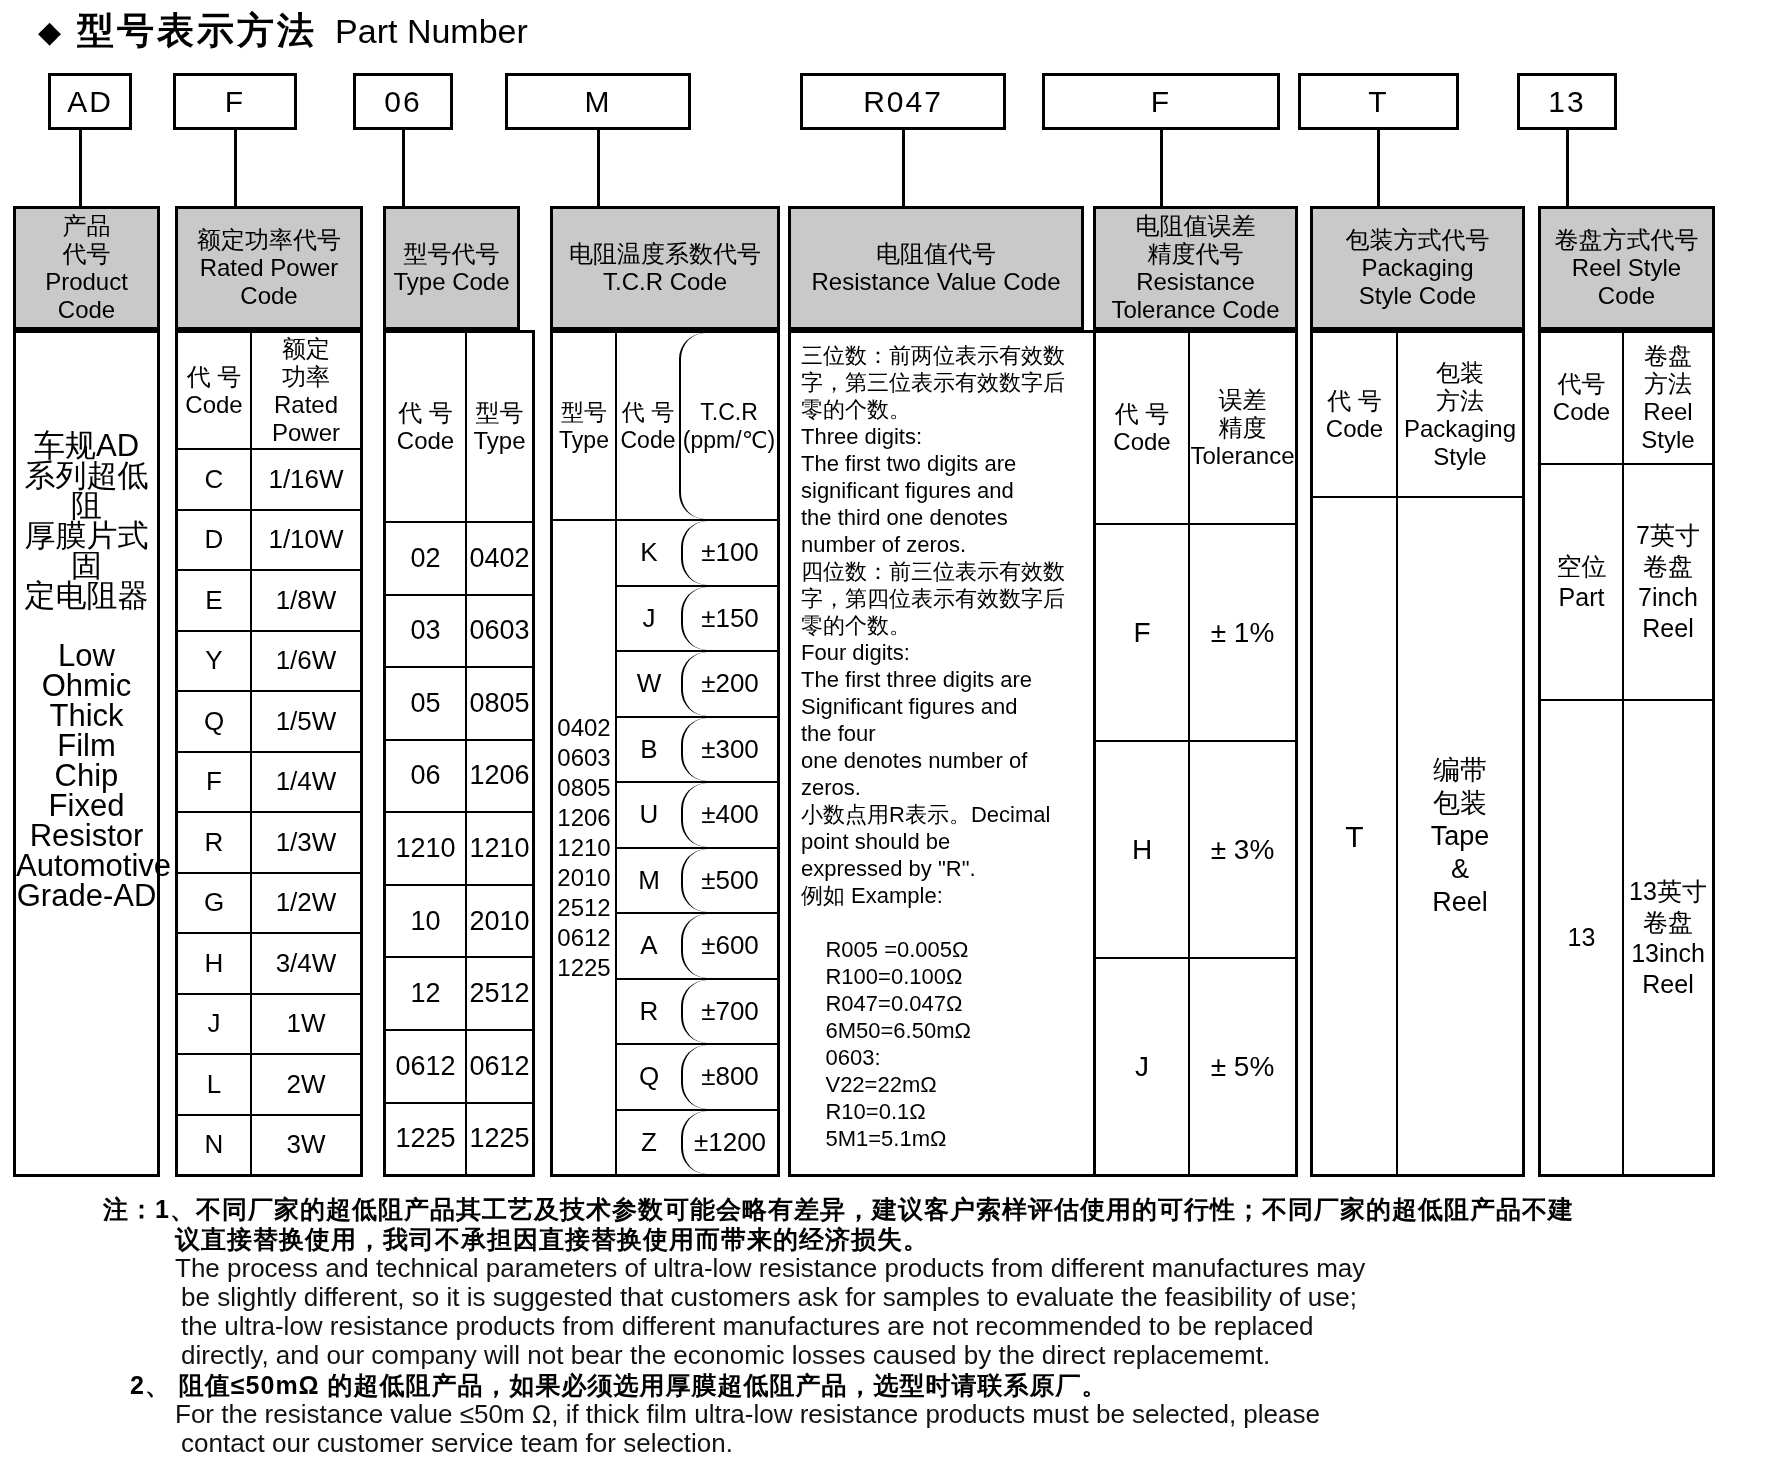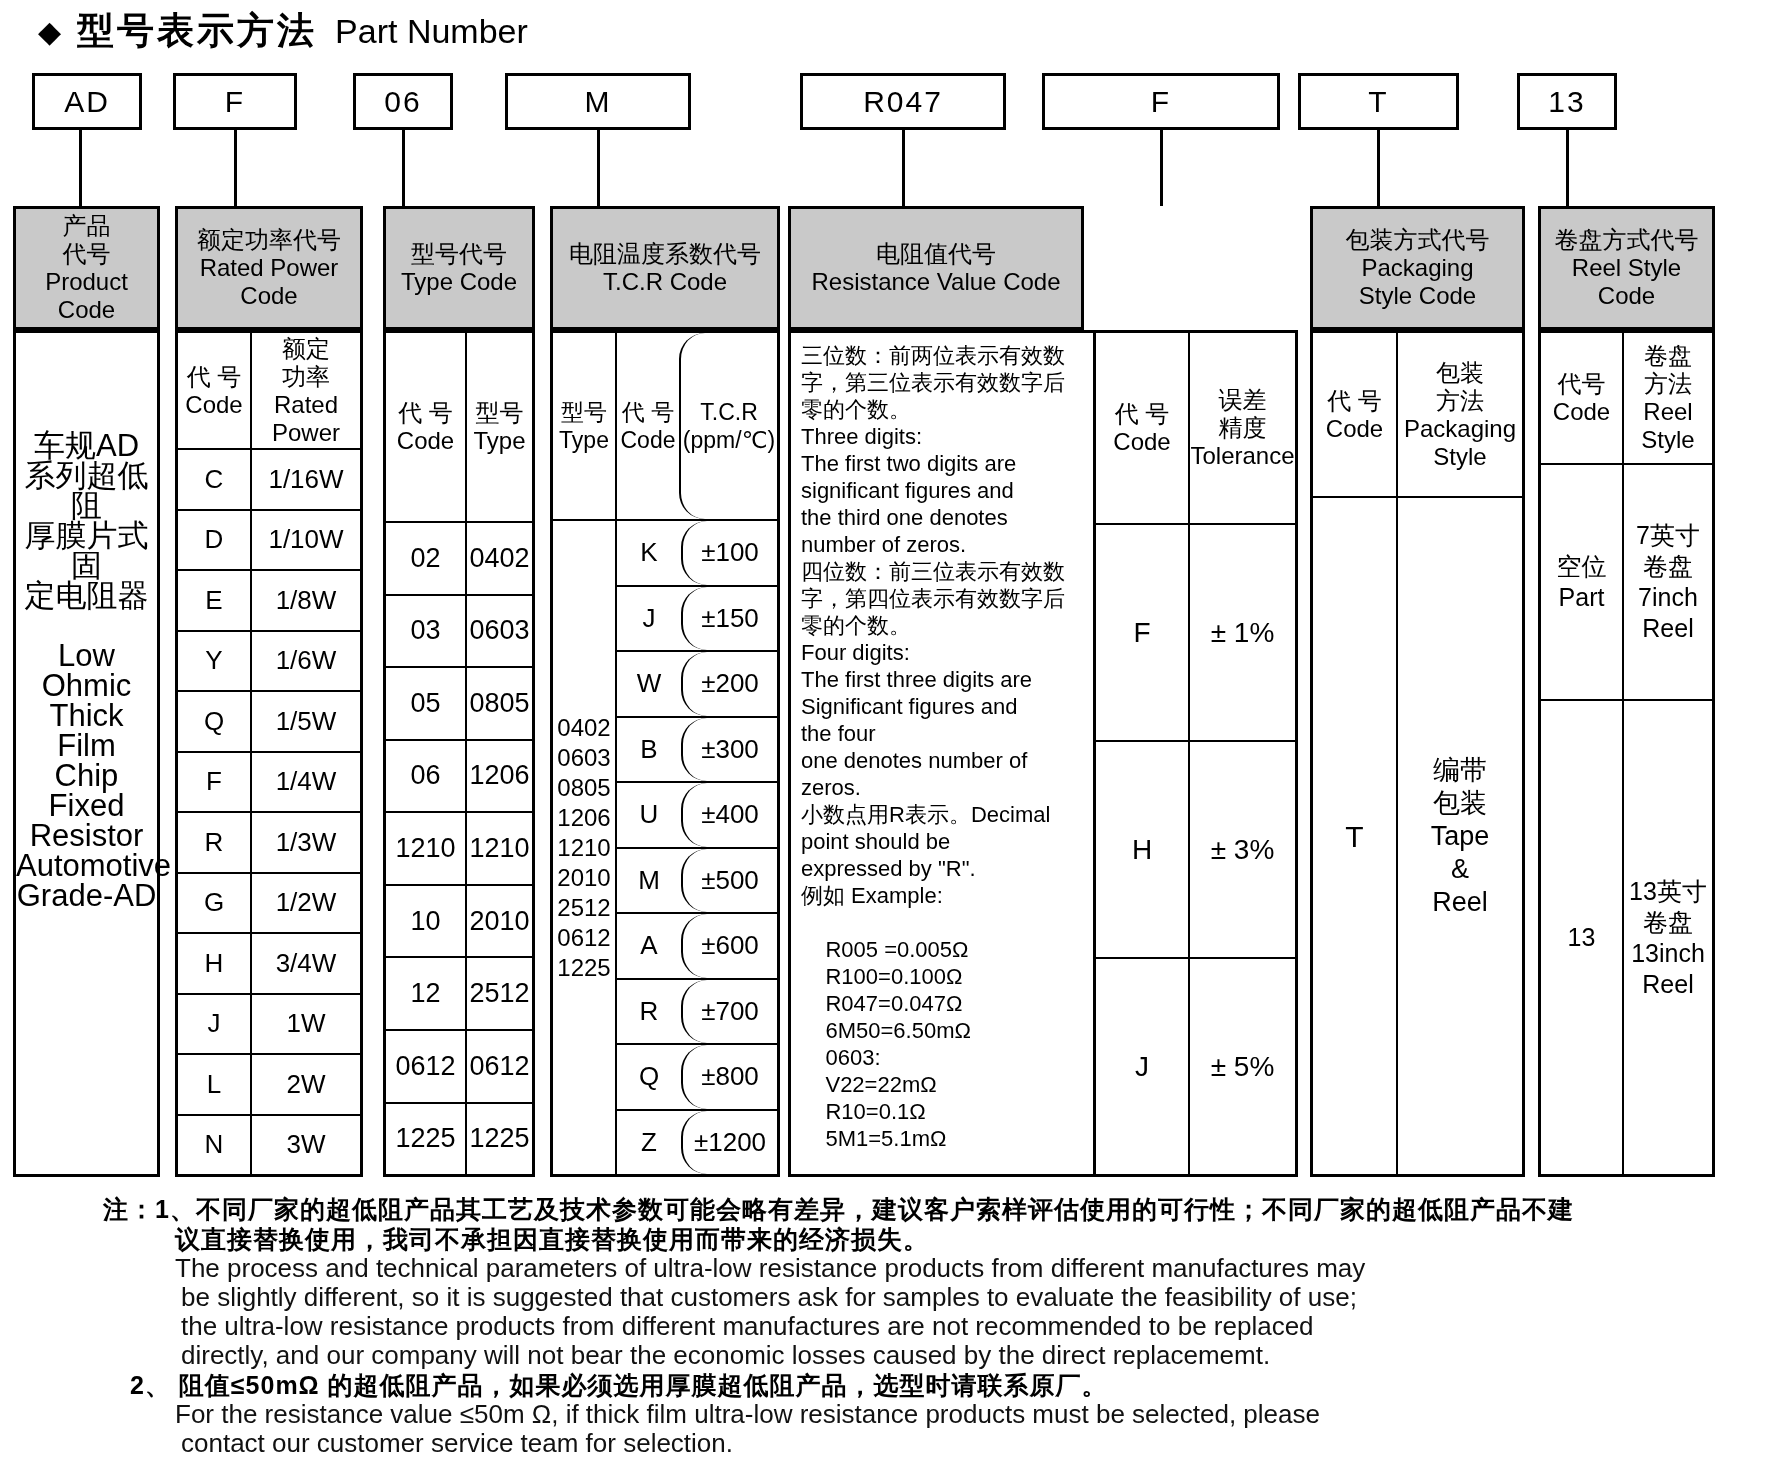--- a/index.html
+++ b/index.html
@@ -82,21 +82,21 @@
 <body>
 
 <div id="canvas">
 
   <div class="title">
     <span class="diamond">◆</span>
     <span class="title-zh">型号表示方法</span>
     <span class="title-en">Part Number</span>
   </div>
 
-  <div class="topbox" style="left:32px;width:110px;">AD</div>
+  <div class="topbox" style="left:48px;width:84px;">AD</div>
   <div class="topbox" style="left:173px;width:124px;">F</div>
   <div class="topbox" style="left:353px;width:100px;">06</div>
   <div class="topbox" style="left:505px;width:186px;">M</div>
   <div class="topbox" style="left:800px;width:206px;">R047</div>
   <div class="topbox" style="left:1042px;width:238px;">F</div>
   <div class="topbox" style="left:1298px;width:161px;">T</div>
   <div class="topbox" style="left:1517px;width:100px;">13</div>
 
   <div class="conn" style="left:79px;"></div>
   <div class="conn" style="left:234px;"></div>
@@ -107,26 +107,30 @@
   <div class="conn" style="left:1377px;"></div>
   <div class="conn" style="left:1566px;"></div>
 
   <div class="colhead" style="left:13px;width:147px;">产品
 代号
 Product
 Code</div>
   <div class="colhead" style="left:175px;width:188px;">额定功率代号
 Rated Power
 Code</div>
-  <div class="colhead" style="left:383px;width:152px;">型号代号
+  <div class="colhead" style="left:383px;width:137px;">型号代号
 Type Code</div>
   <div class="colhead" style="left:788px;width:296px;">电阻值代号
 Resistance Value Code</div>
   <div class="colhead" style="left:550px;width:230px;">电阻温度系数代号
 T.C.R Code</div>
+  <div class="colhead" style="left:1093px;width:205px;">电阻值误差
+精度代号
+Resistance
+Tolerance Code</div>
   <div class="colhead" style="left:1310px;width:215px;">包装方式代号
 Packaging
 Style Code</div>
   <div class="colhead" style="left:1538px;width:177px;">卷盘方式代号
 Reel Style
 Code</div>
 
   <div class="tbl" style="left:13px;width:147px;">
     <div class="c1text">车规AD
 系列超低阻

